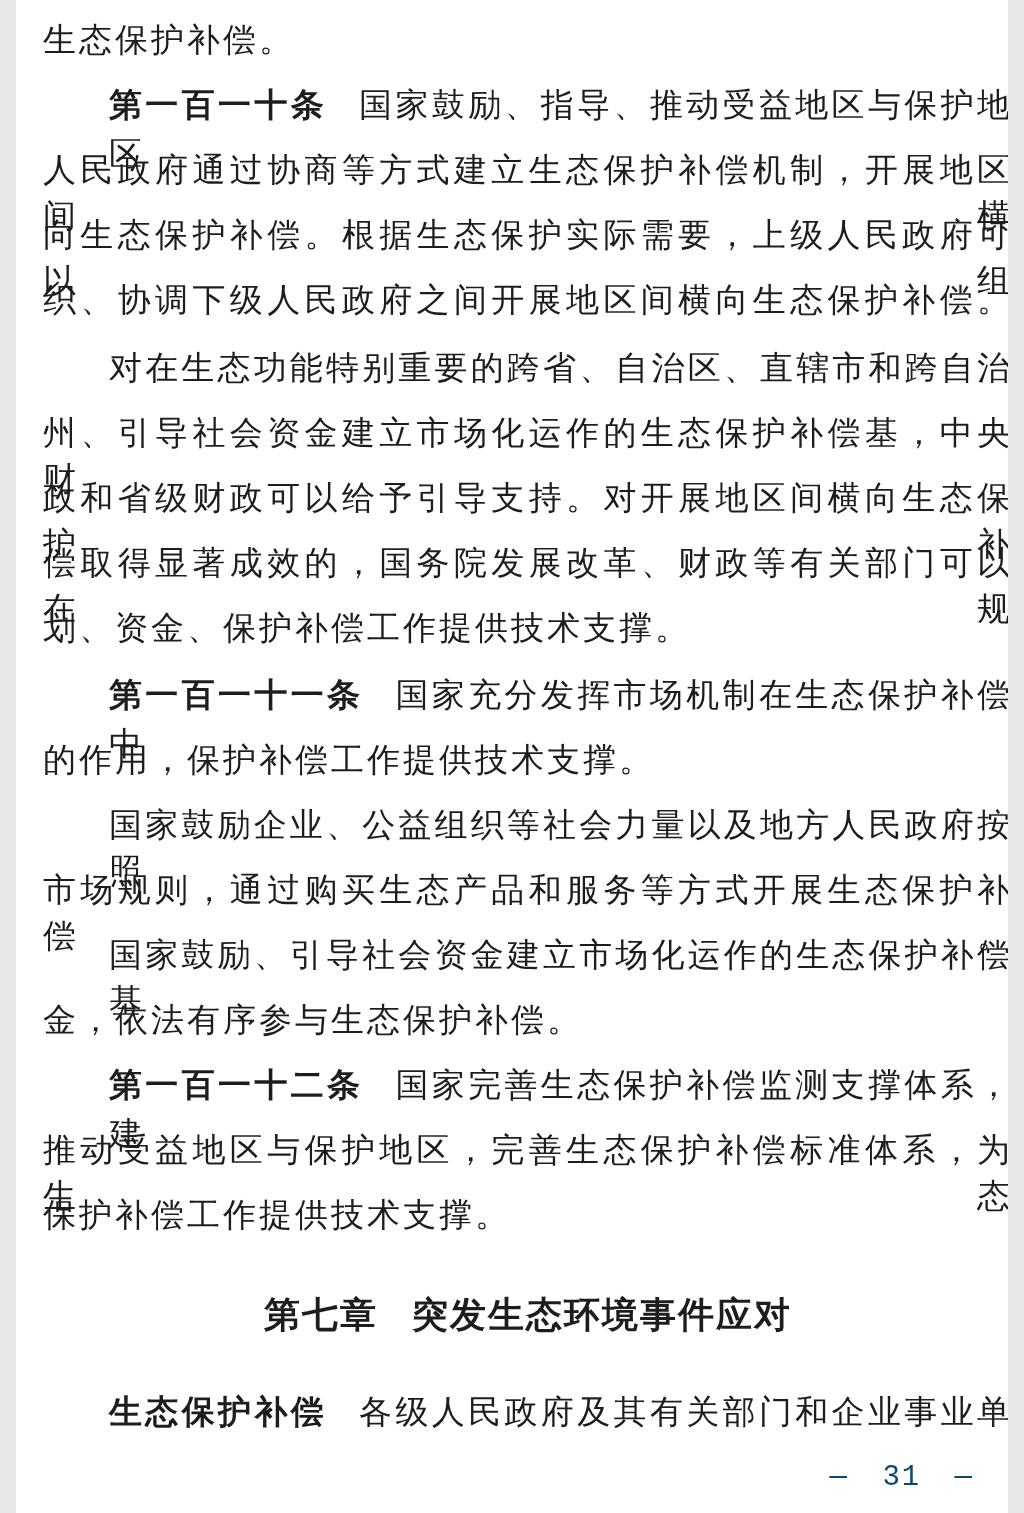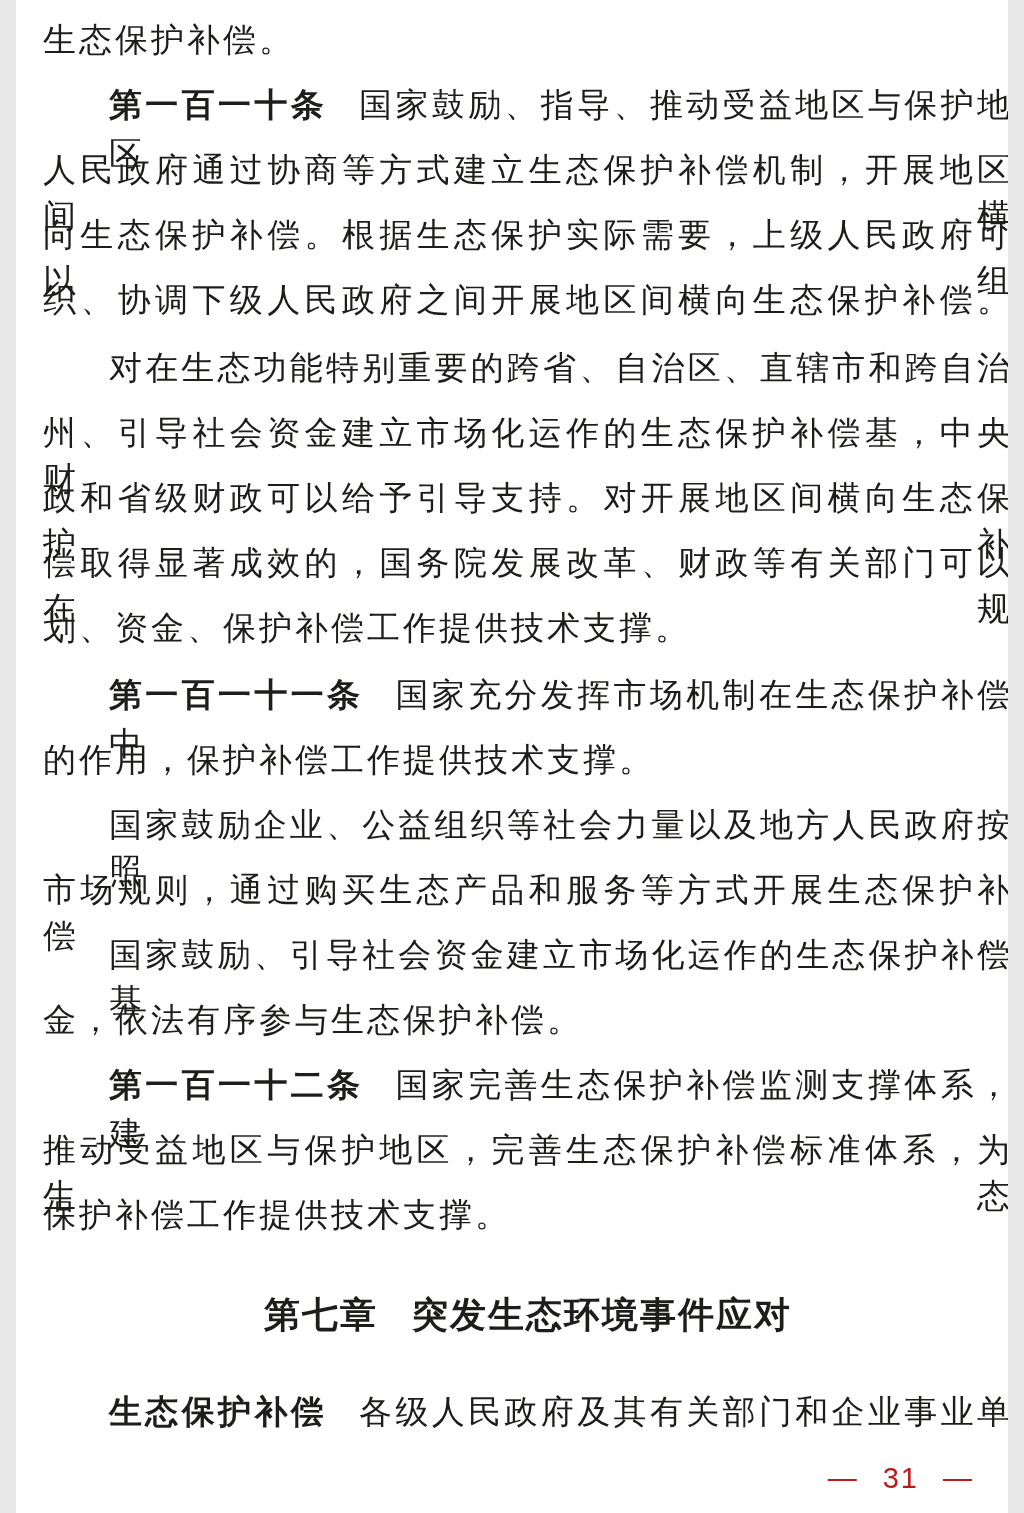--- a/index.html
+++ b/index.html
@@ -66,22 +66,22 @@
     margin-right: 34px;
   }
   .page-footer {
     position: absolute;
     top: 1458px;
     right: 34px;
   }
   .page-number {
     font-size: 29px;
     line-height: 40px;
-    color: #b91c1c;
-    font-family: Liberation Sans, sans-serif;
+    color: #0c4a6e;
+    font-family: Liberation Mono, monospace;
     letter-spacing: 2px;
     word-spacing: 14px;
     white-space: nowrap;
     text-align: right;
   }
 </style>
 </head>
 <body>
 
 <div class="page">

